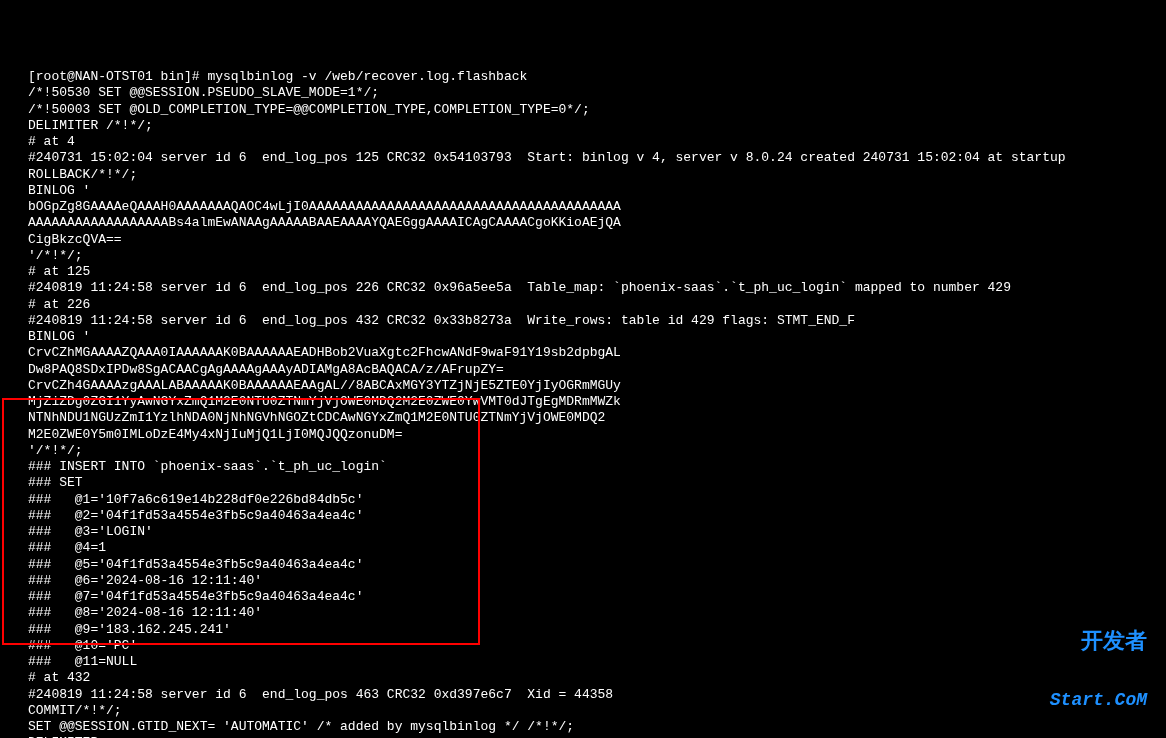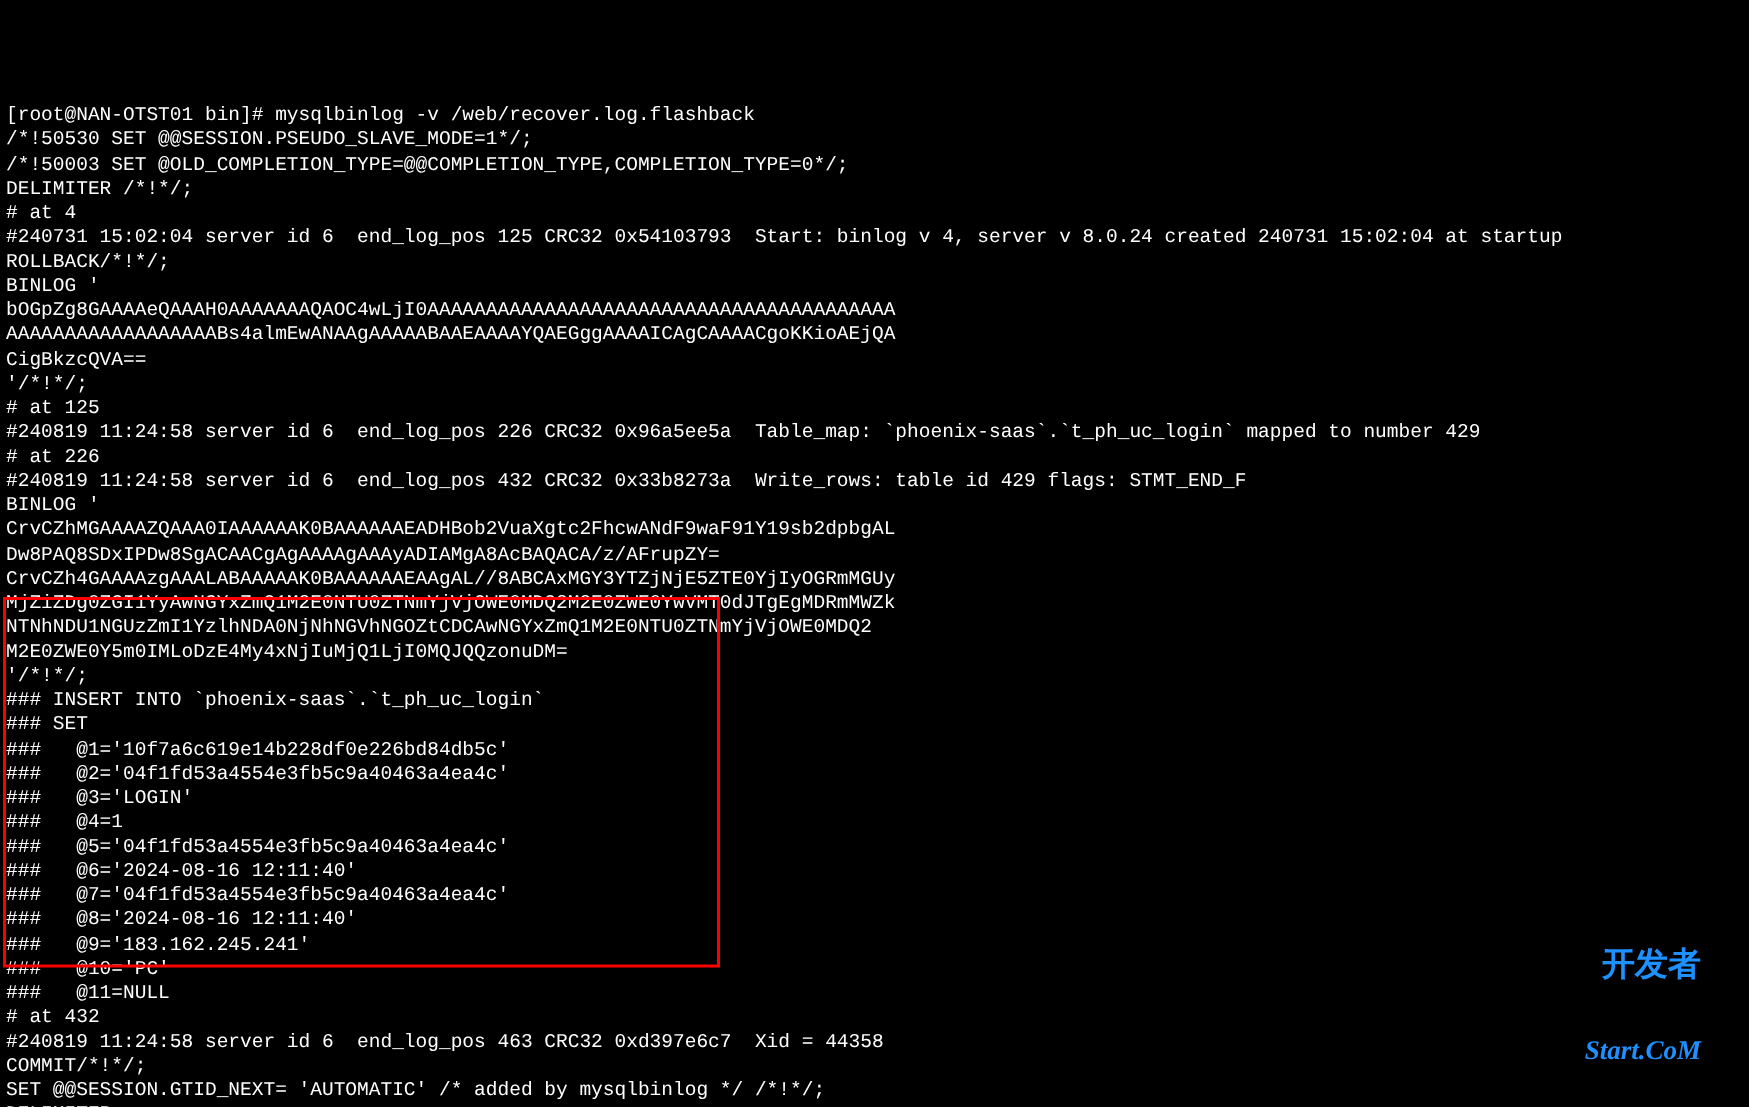--- a/index.html
+++ b/index.html
@@ -16,31 +16,32 @@
       padding: 4px;
       white-space: pre;
       position: relative;
       width: 1166px;
       height: 738px;
       overflow: hidden;
     }
     .terminal-line {
       white-space: pre;
       display: block;
+      margin-left: 24px;
     }
     .highlight-box {
       position: absolute;
       border: 2px solid #ff0000;
       pointer-events: none;
     }
     .watermark {
       position: absolute;
-      right: 32px;
+      right: 19px;
       bottom: 10px;
-      font-family: Liberation Serif, serif;
+      font-family: Liberation Mono, monospace;
       text-align: right;
       pointer-events: none;
     }
     .watermark-cn {
       color: #1e90ff;
       font-size: 22px;
       font-weight: bold;
       text-shadow: 1px 1px 2px rgba(0,0,0,0.8);
     }
     .watermark-en {

